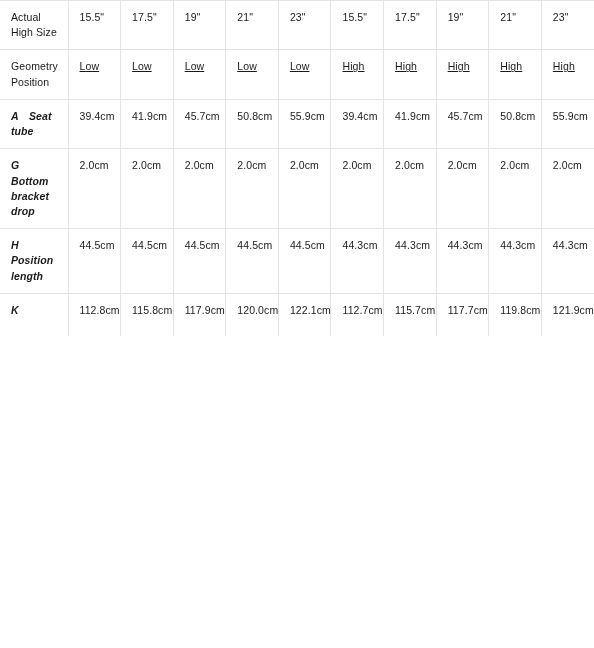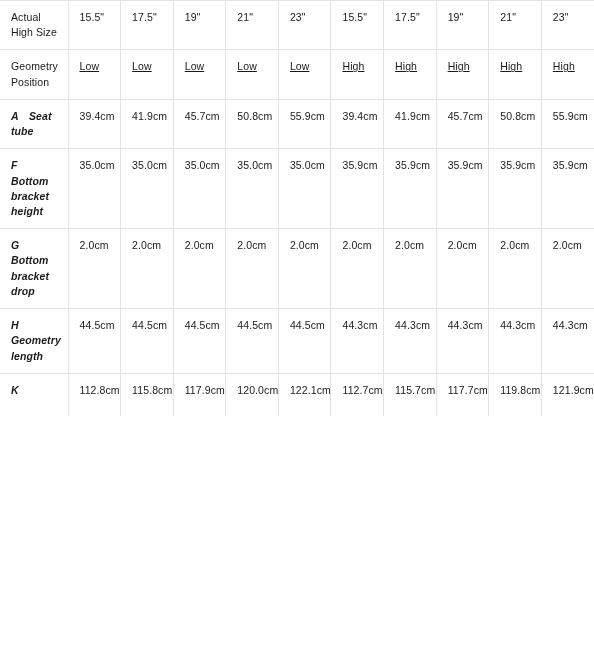--- a/index.html
+++ b/index.html
@@ -125,48 +125,35 @@
         <td class="spec-value">41.9cm</td>
         <td class="spec-value">45.7cm</td>
         <td class="spec-value">50.8cm</td>
         <td class="spec-value">55.9cm</td>
         <td class="spec-value">39.4cm</td>
         <td class="spec-value">41.9cm</td>
         <td class="spec-value">45.7cm</td>
         <td class="spec-value">50.8cm</td>
         <td class="spec-value">55.9cm</td>
       </tr>
-      <tr class="row-f">
-        <td class="spec-label"><span class="letter">F</span><span class="name">Bottom bracket height</span></td>
-        <td class="spec-value">35.0cm</td>
-        <td class="spec-value">35.0cm</td>
-        <td class="spec-value">35.0cm</td>
-        <td class="spec-value">35.0cm</td>
-        <td class="spec-value">35.0cm</td>
-        <td class="spec-value">35.9cm</td>
-        <td class="spec-value">35.9cm</td>
-        <td class="spec-value">35.9cm</td>
-        <td class="spec-value">35.9cm</td>
-        <td class="spec-value">35.9cm</td>
-      </tr>
       <tr class="row-g">
         <td class="spec-label"><span class="letter">G</span><span class="name">Bottom bracket drop</span></td>
         <td class="spec-value">2.0cm</td>
         <td class="spec-value">2.0cm</td>
         <td class="spec-value">2.0cm</td>
         <td class="spec-value">2.0cm</td>
         <td class="spec-value">2.0cm</td>
         <td class="spec-value">2.0cm</td>
         <td class="spec-value">2.0cm</td>
         <td class="spec-value">2.0cm</td>
         <td class="spec-value">2.0cm</td>
         <td class="spec-value">2.0cm</td>
       </tr>
       <tr class="row-h">
-        <td class="spec-label"><span class="letter">H</span><span class="name">Geometry length</span></td>
+        <td class="spec-label"><span class="letter">H</span><span class="name">Position length</span></td>
         <td class="spec-value">44.5cm</td>
         <td class="spec-value">44.5cm</td>
         <td class="spec-value">44.5cm</td>
         <td class="spec-value">44.5cm</td>
         <td class="spec-value">44.5cm</td>
         <td class="spec-value">44.3cm</td>
         <td class="spec-value">44.3cm</td>
         <td class="spec-value">44.3cm</td>
         <td class="spec-value">44.3cm</td>
         <td class="spec-value">44.3cm</td>

